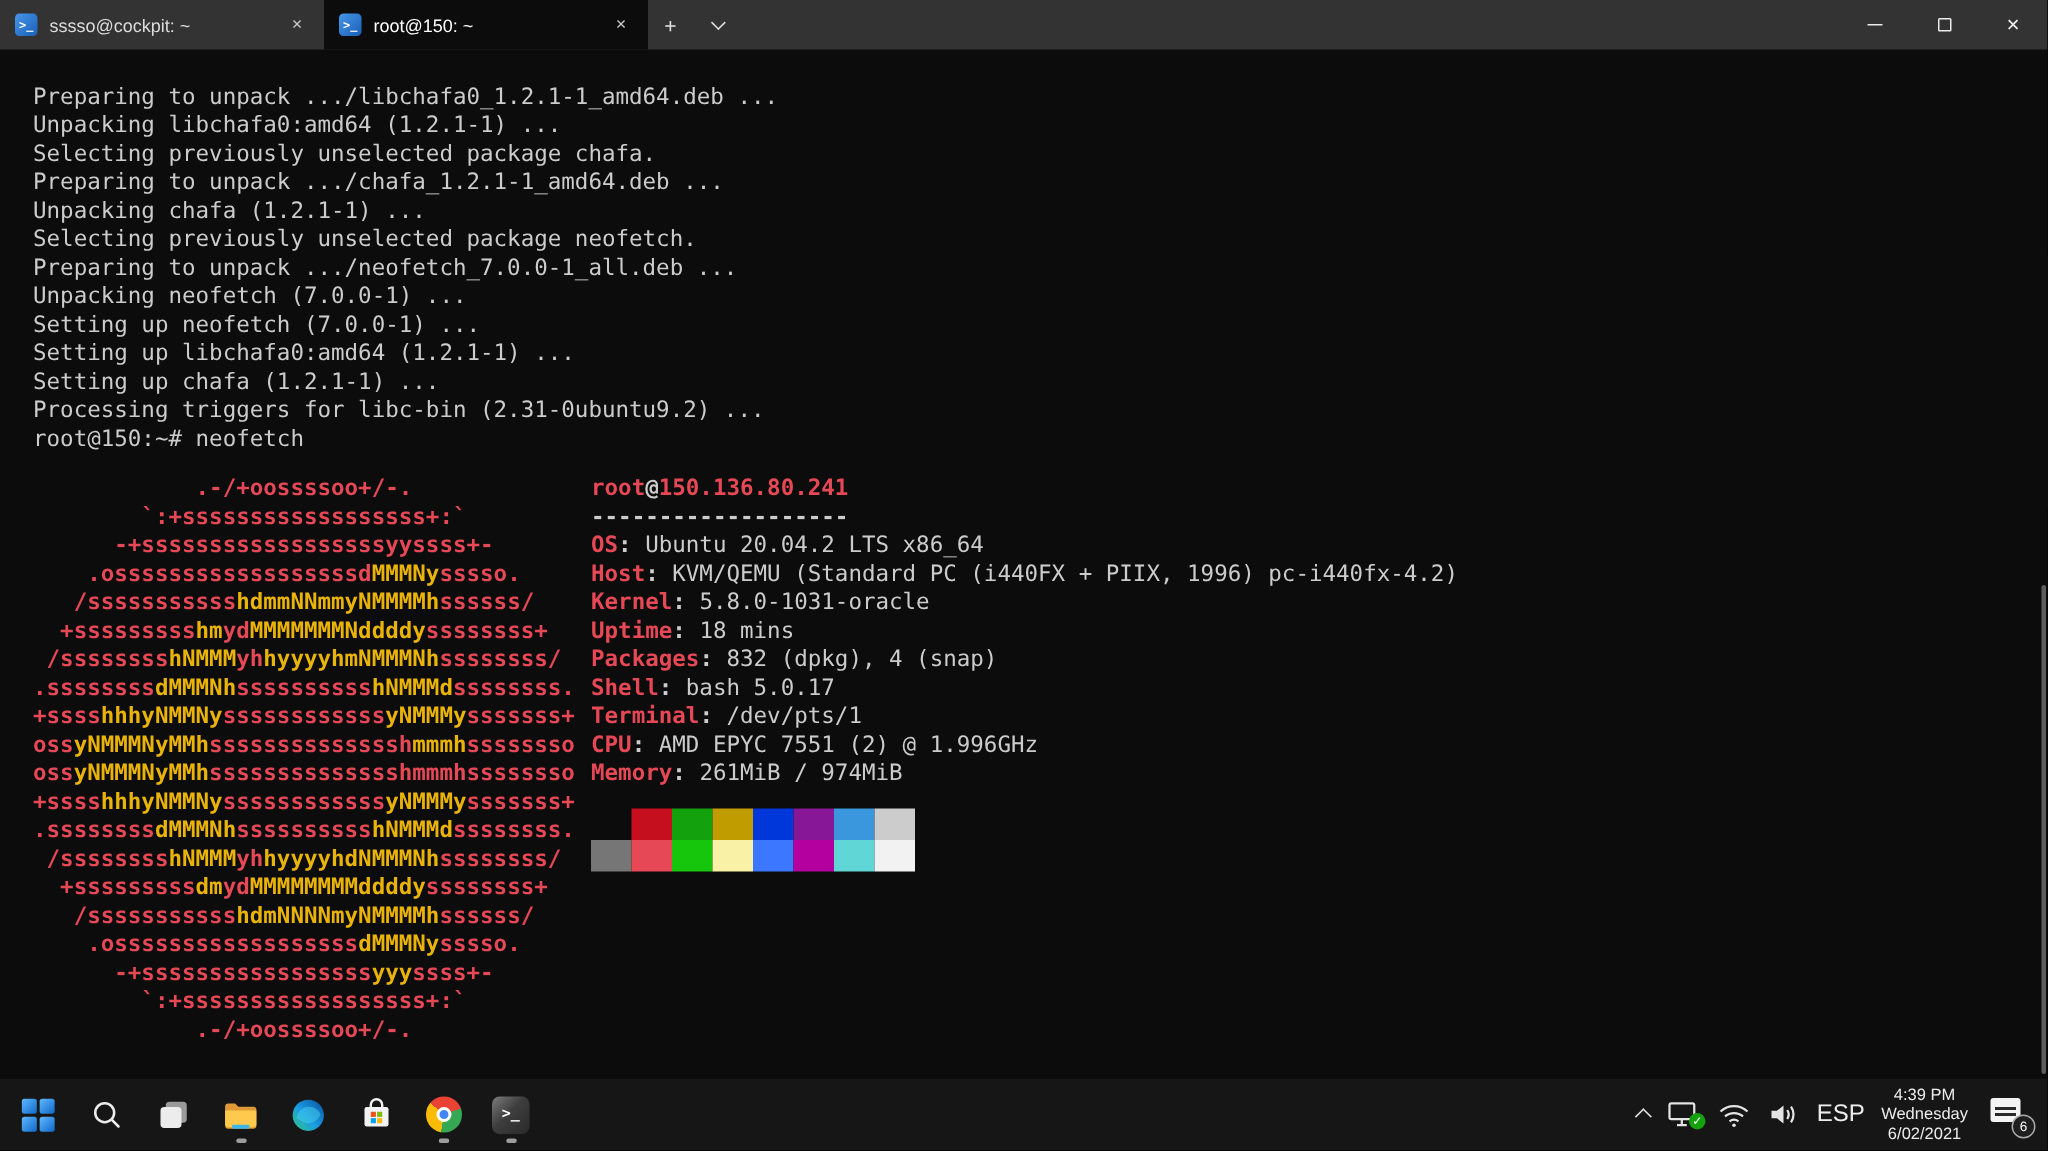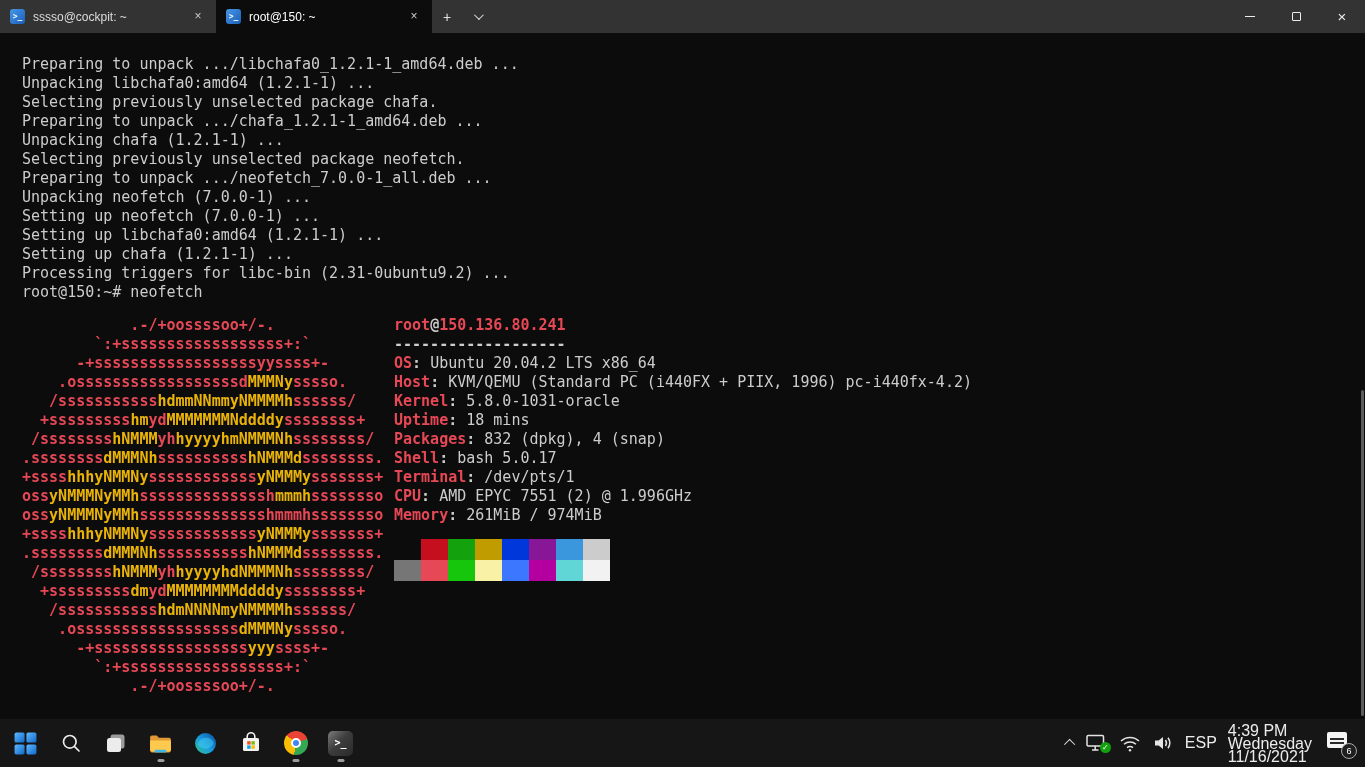--- a/index.html
+++ b/index.html
@@ -66,21 +66,21 @@
   .chrome-outer { width:24px; height:24px; border-radius:50%; background:conic-gradient(from 70deg,#34a853 0 120deg,#fbbc05 0 240deg,#ea4335 0 360deg); display:flex; align-items:center; justify-content:center; }
   .chrome-inner { width:10px; height:10px; border-radius:50%; background:#4285f4; border:2px solid #fff; }
   .wt-icon { width:25px; height:25px; border-radius:5px; background:linear-gradient(135deg,#7d7d7d,#3d3d3d 45%,#2a2a2a); display:flex; align-items:center; justify-content:center; }
   .wt-glyph { color:#fff; font:bold 10px "DejaVu Sans Mono", monospace; transform:translateY(-1px); }
 
   .tray { margin-left:auto; display:flex; align-items:center; gap:11px; padding-right:10px; color:#ececec; }
   .chev-up { width:8px; height:8px; border-left:1.6px solid #e4e4e4; border-top:1.6px solid #e4e4e4; transform:rotate(45deg) translateY(2px); }
   .tray-ic { position:relative; display:flex; align-items:center; }
   .badge-green { position:absolute; right:-3px; bottom:0; width:11px; height:11px; border-radius:50%; background:#13a10e; color:#fff; font-size:8px; line-height:11px; text-align:center; }
   .lang { font-size:16px; }
-  .clock { font-size:16px; line-height:13px; text-align:left; }
+  .clock { font-size:11px; line-height:13px; text-align:center; }
   .notif { position:relative; width:28px; height:28px; margin-left:4px; }
   .bubble { position:absolute; left:0; top:3px; width:20px; height:16px; background:#f4f4f4; border-radius:2px; padding-top:4px; }
   .bl { height:2px; background:#2a2a2a; margin:2px 3px 0 3px; }
   .nbadge { position:absolute; right:-2px; bottom:-2px; width:16px; height:16px; border-radius:50%; background:#1f1f1f; border:1px solid #aaaaaa; color:#fff; font-size:9px; display:flex; align-items:center; justify-content:center; }
 </style>
 </head>
 <body>
 
 <div class="window">
   <div class="titlebar">
@@ -248,21 +248,21 @@
     <span class="tray-ic">
       <svg width="22" height="18" viewBox="0 0 22 18">
         <path fill="#e4e4e4" d="M3 6.5h3.6L11 3v12L6.6 11.5H3z"></path>
         <path d="M13.5 6a5.5 5.5 0 0 1 0 6M16 3.8a9 9 0 0 1 0 10.4" stroke="#e4e4e4" stroke-width="1.5" fill="none"></path>
       </svg>
     </span>
     <span class="lang">ESP</span>
     <div class="clock">
       <div>4:39 PM</div>
       <div>Wednesday</div>
-      <div>11/16/2021</div>
+      <div>6/02/2021</div>
     </div>
     <div class="notif">
       <div class="bubble">
           <div class="bl"></div>
           <div class="bl"></div>
         </div>
       <div class="nbadge">6</div>
     </div>
   </div>
 </div>

